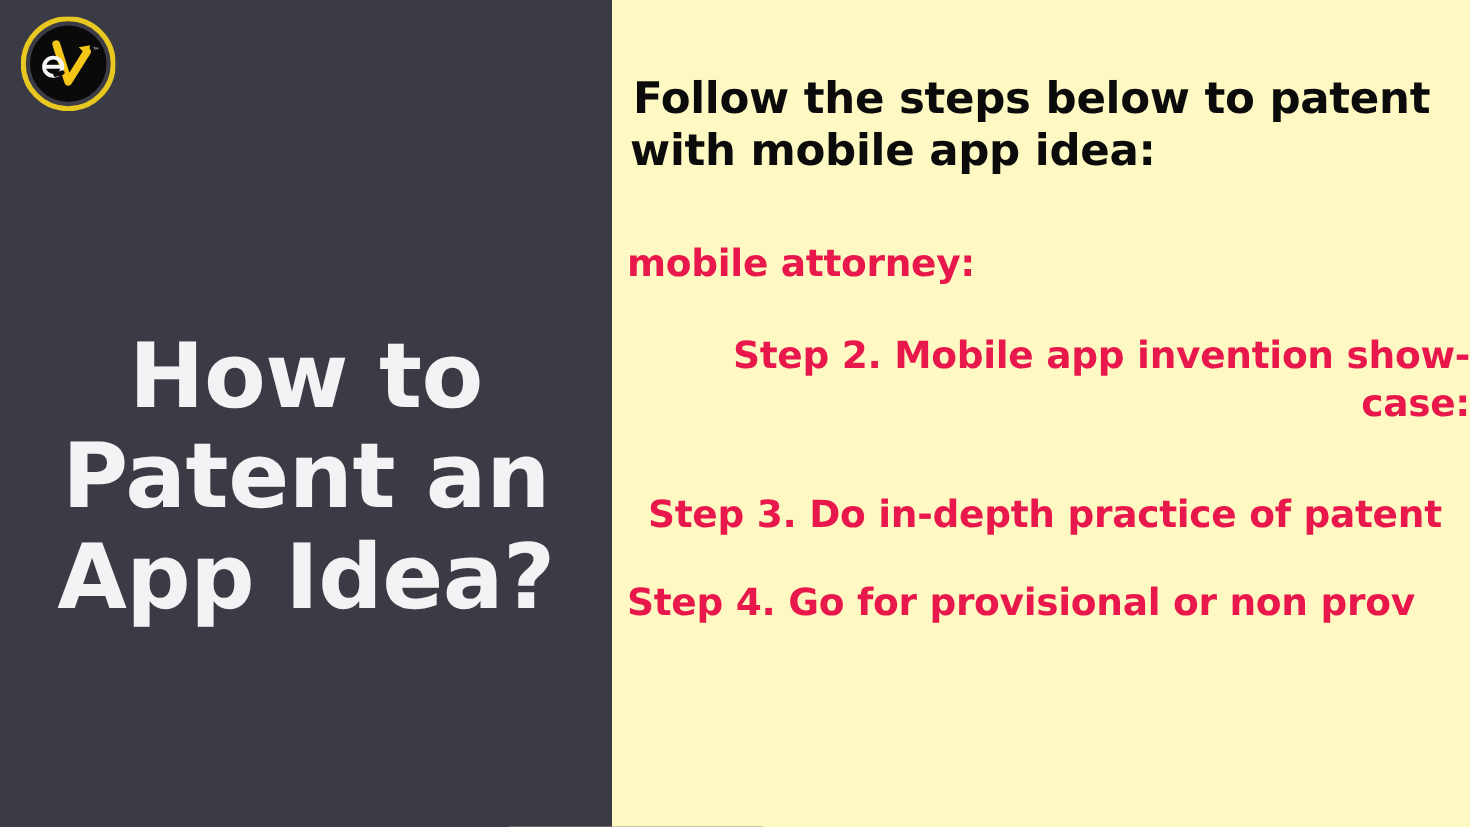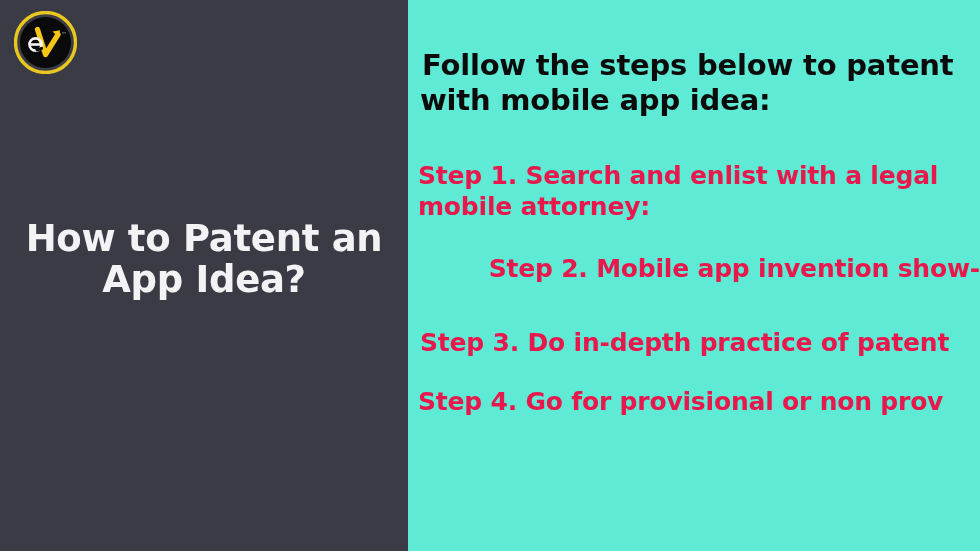--- a/index.html
+++ b/index.html
@@ -40,34 +40,34 @@
   }
   .logo svg { display: block; }
 
   .left-title {
     position: absolute;
     left: 0;
     right: 0;
     top: 218px;
     text-align: center;
     color: #f3f3f5;
-    font-size: 37px;
+    font-size: 60px;
     font-weight: bold;
     line-height: 1.12;
     letter-spacing: -0.3px;
     padding: 0 6px;
     box-sizing: border-box;
   }
 
   
   .right-panel {
     position: relative;
     width: 572px;
     height: 551px;
-    background: #5eead4;
+    background: #fef9c3;
     flex: 0 0 572px;
     box-sizing: border-box;
   }
 
   .rp-heading {
     position: absolute;
     left: 12px;
     top: 48px;
     width: 560px;
     color: #0b0b0b;
@@ -94,21 +94,21 @@
     letter-spacing: -0.2px;
     padding-left: 10px;
     width: 572px;
     box-sizing: border-box;
   }
   .step .l1 { display: block; }
   .step .l2 { display: block; }
 
   .step-1 { margin-bottom: 30px; }
   .step-2 { margin-bottom: 29px; text-align: right; }
-  .step-3 { margin-bottom: 28px; padding-left: 12px; margin-top: 43px; }
+  .step-3 { margin-bottom: 28px; padding-left: 24px; margin-top: 43px; }
   .step-3 .l2 { padding-left: 3px; }
   .step-4 { margin-bottom: 0; }
 </style>
 </head>
 <body>
 
 <div class="slide">
 
   <div class="left-panel">
 
@@ -139,26 +139,26 @@
   <div class="right-panel">
 
     <div class="rp-heading">
       <span class="ln1">Follow the steps below to patent</span>
       <span class="ln2">with mobile app idea:</span>
     </div>
 
     <div class="steps">
 
       <div class="step step-1">
-        <span class="l1">Step 1. Search and enlist with a legal</span>
         <span class="l2">mobile attorney:</span>
       </div>
 
       <div class="step step-2">
         <span class="l1">Step 2. Mobile app invention show-</span>
+        <span class="l2">case:</span>
       </div>
 
       <div class="step step-3">
         <span class="l1">Step 3. Do in-depth practice of patent</span>
       </div>
 
       <div class="step step-4">
         <span class="l1">Step 4. Go for provisional or non prov</span>
       </div>
 

